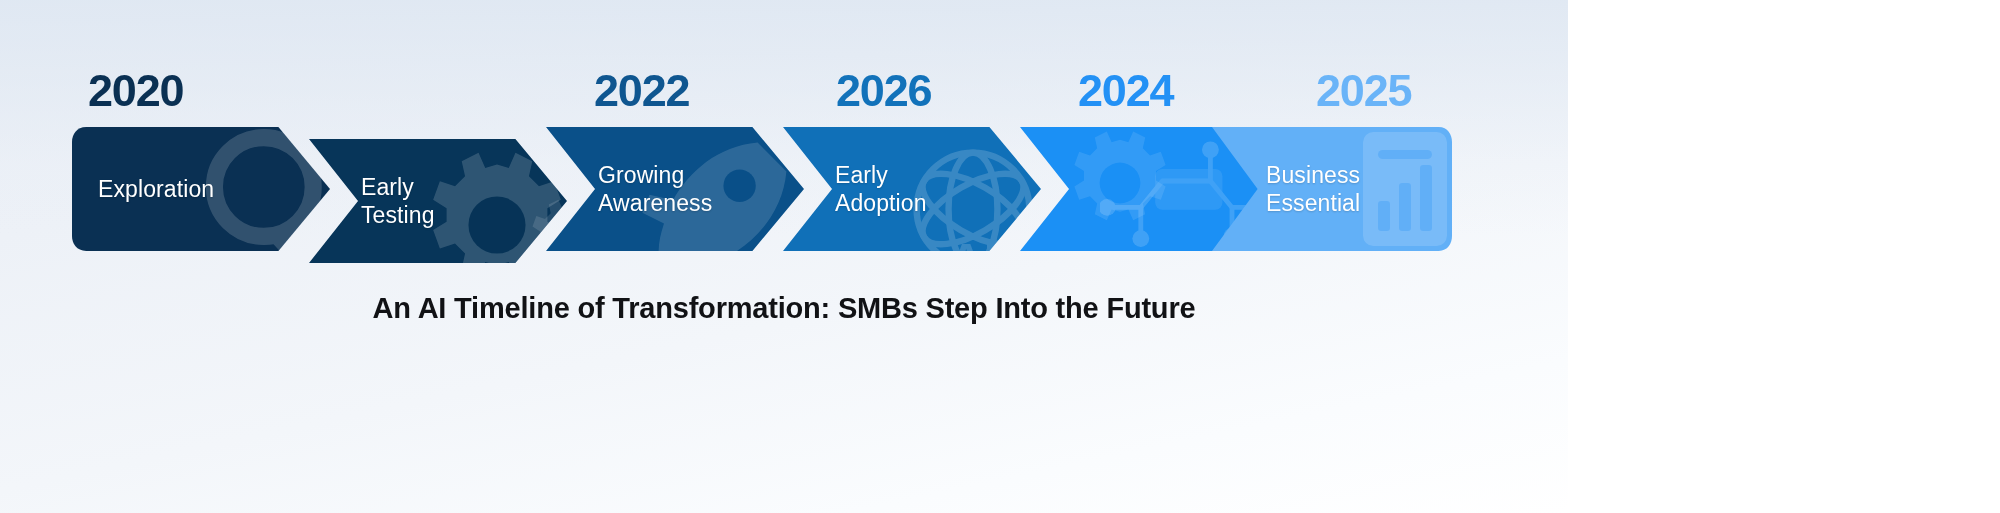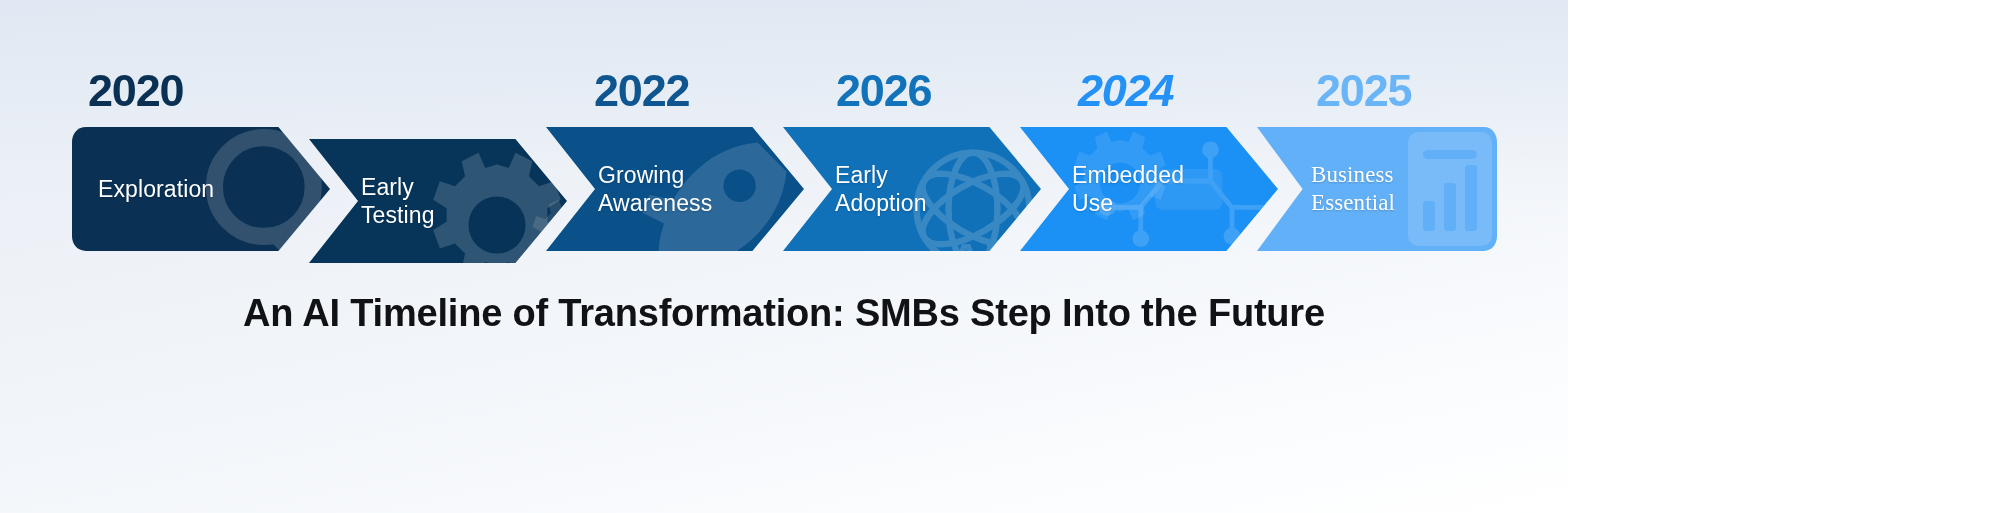--- a/index.html
+++ b/index.html
@@ -105,21 +105,21 @@
     white-space: nowrap;
   }
 
   
   #caption {
     position: absolute;
     left: 0;
     top: 292px;
     width: 1568px;
     text-align: center;
-    font-size: 38px;
+    font-size: 29px;
     font-weight: 700;
     color: #111215;
     letter-spacing: -.2px;
   }
 </style>
 </head>
 <body>
 
 <div id="stage">
   <div id="art">
@@ -137,21 +137,21 @@
 
         <clipPath id="clipLast" clipPathUnits="objectBoundingBox">
           <path d="M0,0 H0.945 C0.982,0 1,0.06 1,0.12 V0.88 C1,0.94 0.982,1 0.945,1 H0 L0.19,0.5 Z"></path>
         </clipPath>
       </defs>
     </svg>
 
     <div class="year" style="left: 88px; color: rgb(10, 48, 83);">2020</div>
     <div class="year" style="left: 594px; color: rgb(15, 86, 144); text-align: center;">2022</div>
     <div class="year" style="left: 836px; color: rgb(18, 114, 186);">2026</div>
-    <div class="year" style="left: 1078px; color: rgb(35, 145, 245); font-style: italic;">2024</div>
+    <div class="year" style="left: 1078px; color: rgb(35, 145, 245);">2024</div>
     <div class="year" style="left: 1316px; color: rgb(106, 180, 248);">2025</div>
 
     <div id="timeline">
 
       <div class="seg" style="left:0px; width:258px;">
         <div class="body" style="clip-path:url(#clipFirst);-webkit-clip-path:url(#clipFirst);">
           <div class="fill" style="background: rgb(10, 48, 83);"></div>
           <div class="wm" style="left:112px; top:-16px;">
             <svg width="190" height="190" viewBox="0 0 100 100">
               <circle cx="42" cy="40" r="26" fill="none" stroke="#ffffff" stroke-width="9"></circle>
@@ -236,25 +236,23 @@
               <rect x="46" y="30" width="56" height="34" rx="6" fill="#ffffff" opacity=".55"></rect>
             </svg>
           </div>
           <div class="wm" style="left:40px; top:-4px; opacity:.10;">
             <svg width="120" height="120" viewBox="0 0 100 100">
               <path fill="#ffffff" d="M50 14l7 2 4-9 10 5-2 9 6 6 9-3 4 11-8 5v8l8 5-4 11-9-3-6 6 2 9-10 5-4-9-7 2-7-2-4 9-10-5 2-9-6-6-9 3-4-11 8-5v-8l-8-5 4-11 9 3 6-6-2-9 10-5 4 9z"></path>
               <circle cx="50" cy="50" r="17" fill="#1b90f5"></circle>
             </svg>
           </div>
         </div>
-        <div class="label" style="left:52px">Embedded
-Use</div>
-      </div>
-
-      <div class="seg" style="left:1185px; width:240px;font-family:Liberation Serif, serif;">
+      </div>
+
+      <div class="seg" style="left:1140px; width:240px;">
         <div class="body" style="clip-path:url(#clipLast);-webkit-clip-path:url(#clipLast);">
           <div class="fill" style="background: rgb(98, 176, 247);"></div>
           <div class="wm" style="left:118px; top:-10px; opacity:.15;">
             <svg width="150" height="150" viewBox="0 0 100 100">
               <rect x="22" y="10" width="56" height="76" rx="7" fill="#ffffff"></rect>
               <g fill="#62b0f7">
                 <rect x="32" y="56" width="8" height="20" rx="2"></rect>
                 <rect x="46" y="44" width="8" height="32" rx="2"></rect>
                 <rect x="60" y="32" width="8" height="44" rx="2"></rect>
                 <rect x="32" y="22" width="36" height="6" rx="3"></rect>

